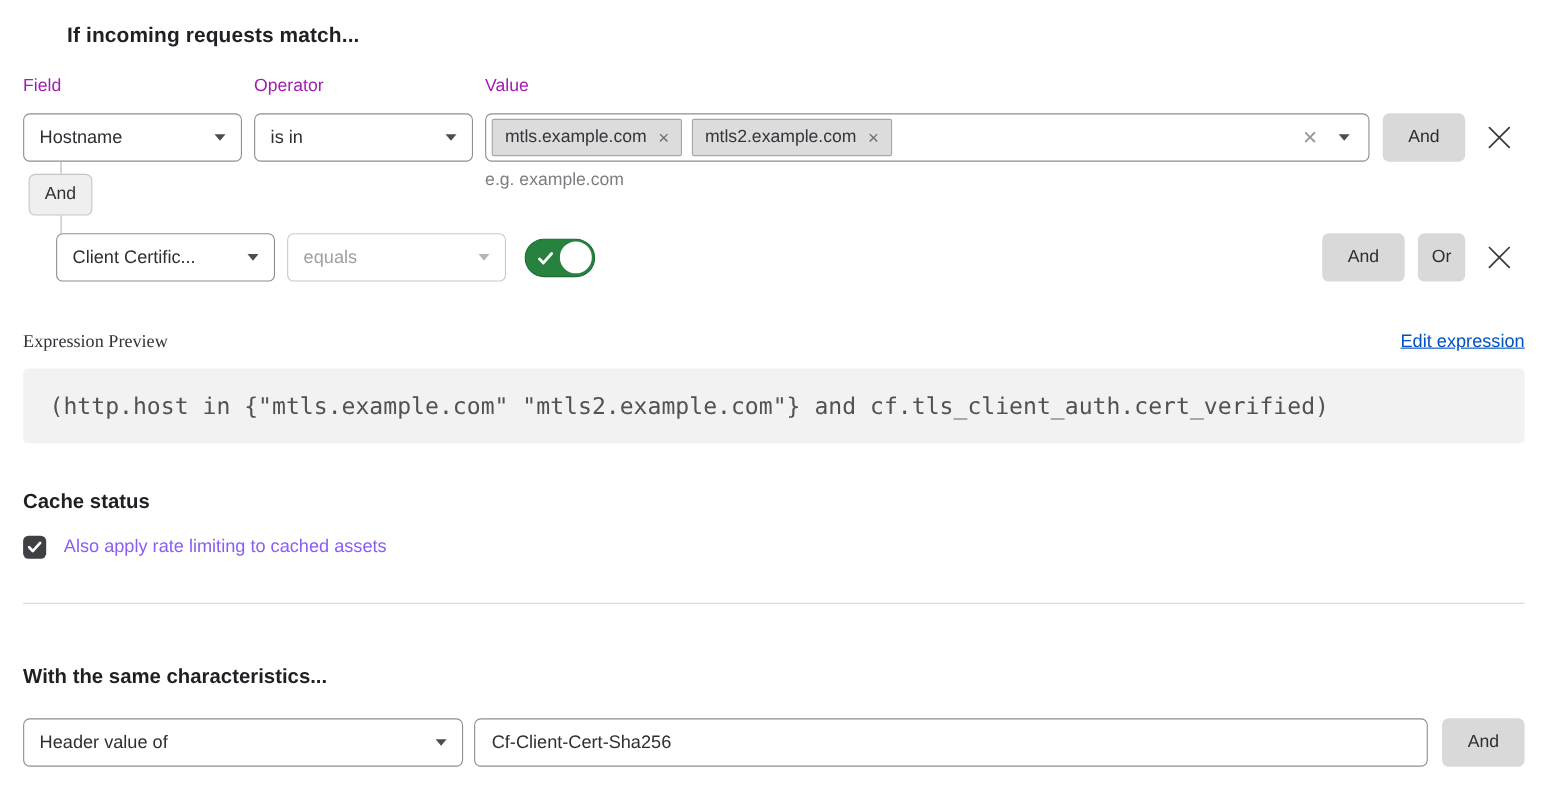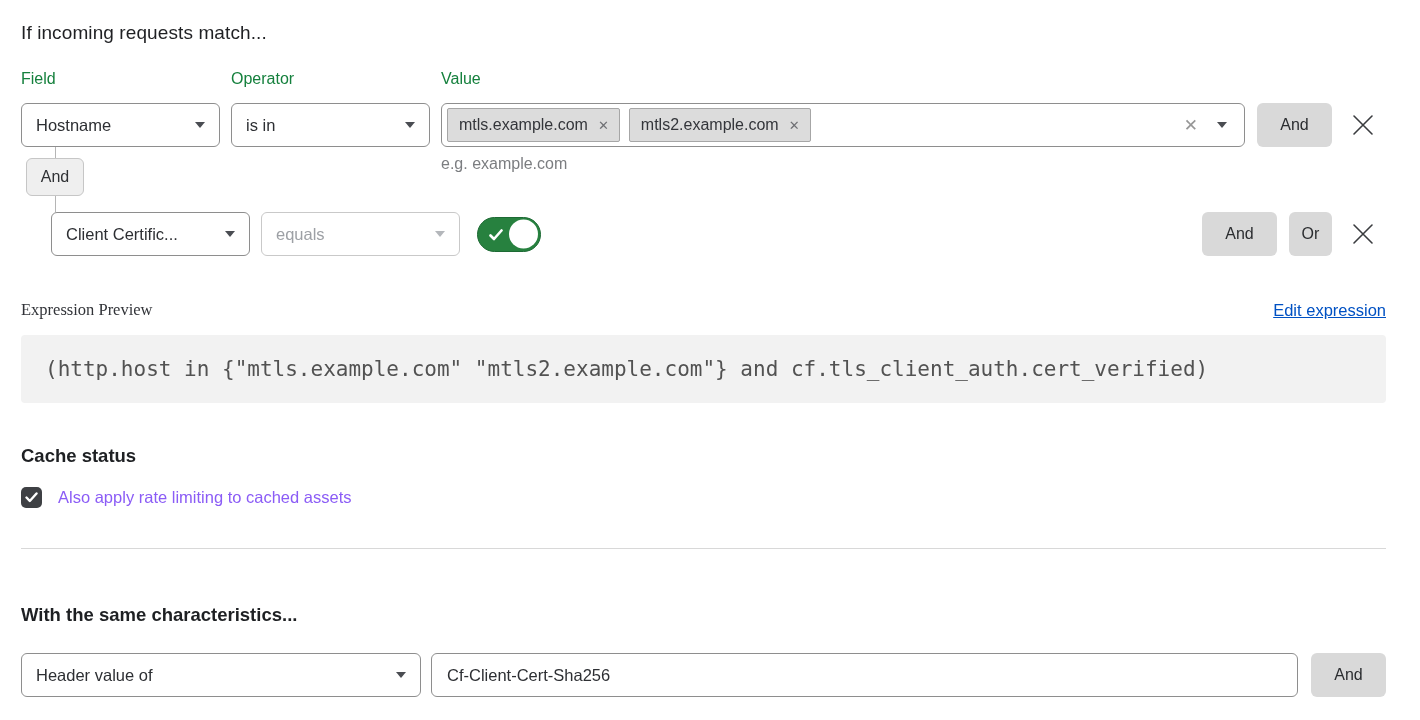--- a/index.html
+++ b/index.html
@@ -1,23 +1,23 @@
 <!DOCTYPE html>
 <html><head>
 <meta charset="utf-8">
 <style>
   * { margin:0; padding:0; box-sizing:border-box; }
   html,body { background:#ffffff; }
   body { font-family:"Liberation Sans", sans-serif; color:#2d2d2d; }
   .page { position:relative; width:1420px; height:720px; background:#fff; overflow:hidden; }
   .content { padding:22px 34px 0 21px; }
 
-  .section-title { font-size:19px; font-weight:400; color:#1f2023; letter-spacing:0.1px; }
+  .section-title { font-size:19px; font-weight:700; color:#1f2023; letter-spacing:0.1px;margin-left:40px; }
 
-  .labels-row { display:flex; margin-top:26px; font-size:16px; color:#15803d; }
+  .labels-row { display:flex; margin-top:26px; font-size:16px; color:#a21caf; }
   .labels-row .lab { width:210px; }
 
   .ctl-row { display:flex; align-items:center; margin-top:15px; height:44px;justify-content:space-between; }
 
   .sel { height:44px; border:1px solid #8e8e8e; border-radius:6px; background:#fff;
          display:flex; align-items:center; padding:0 14px; font-size:16.5px; color:#2d2f33;
          cursor:pointer; }
   .w200 { width:199px; }
   .w400 { width:400px; }
   .ml11 { margin-left:11px; }

